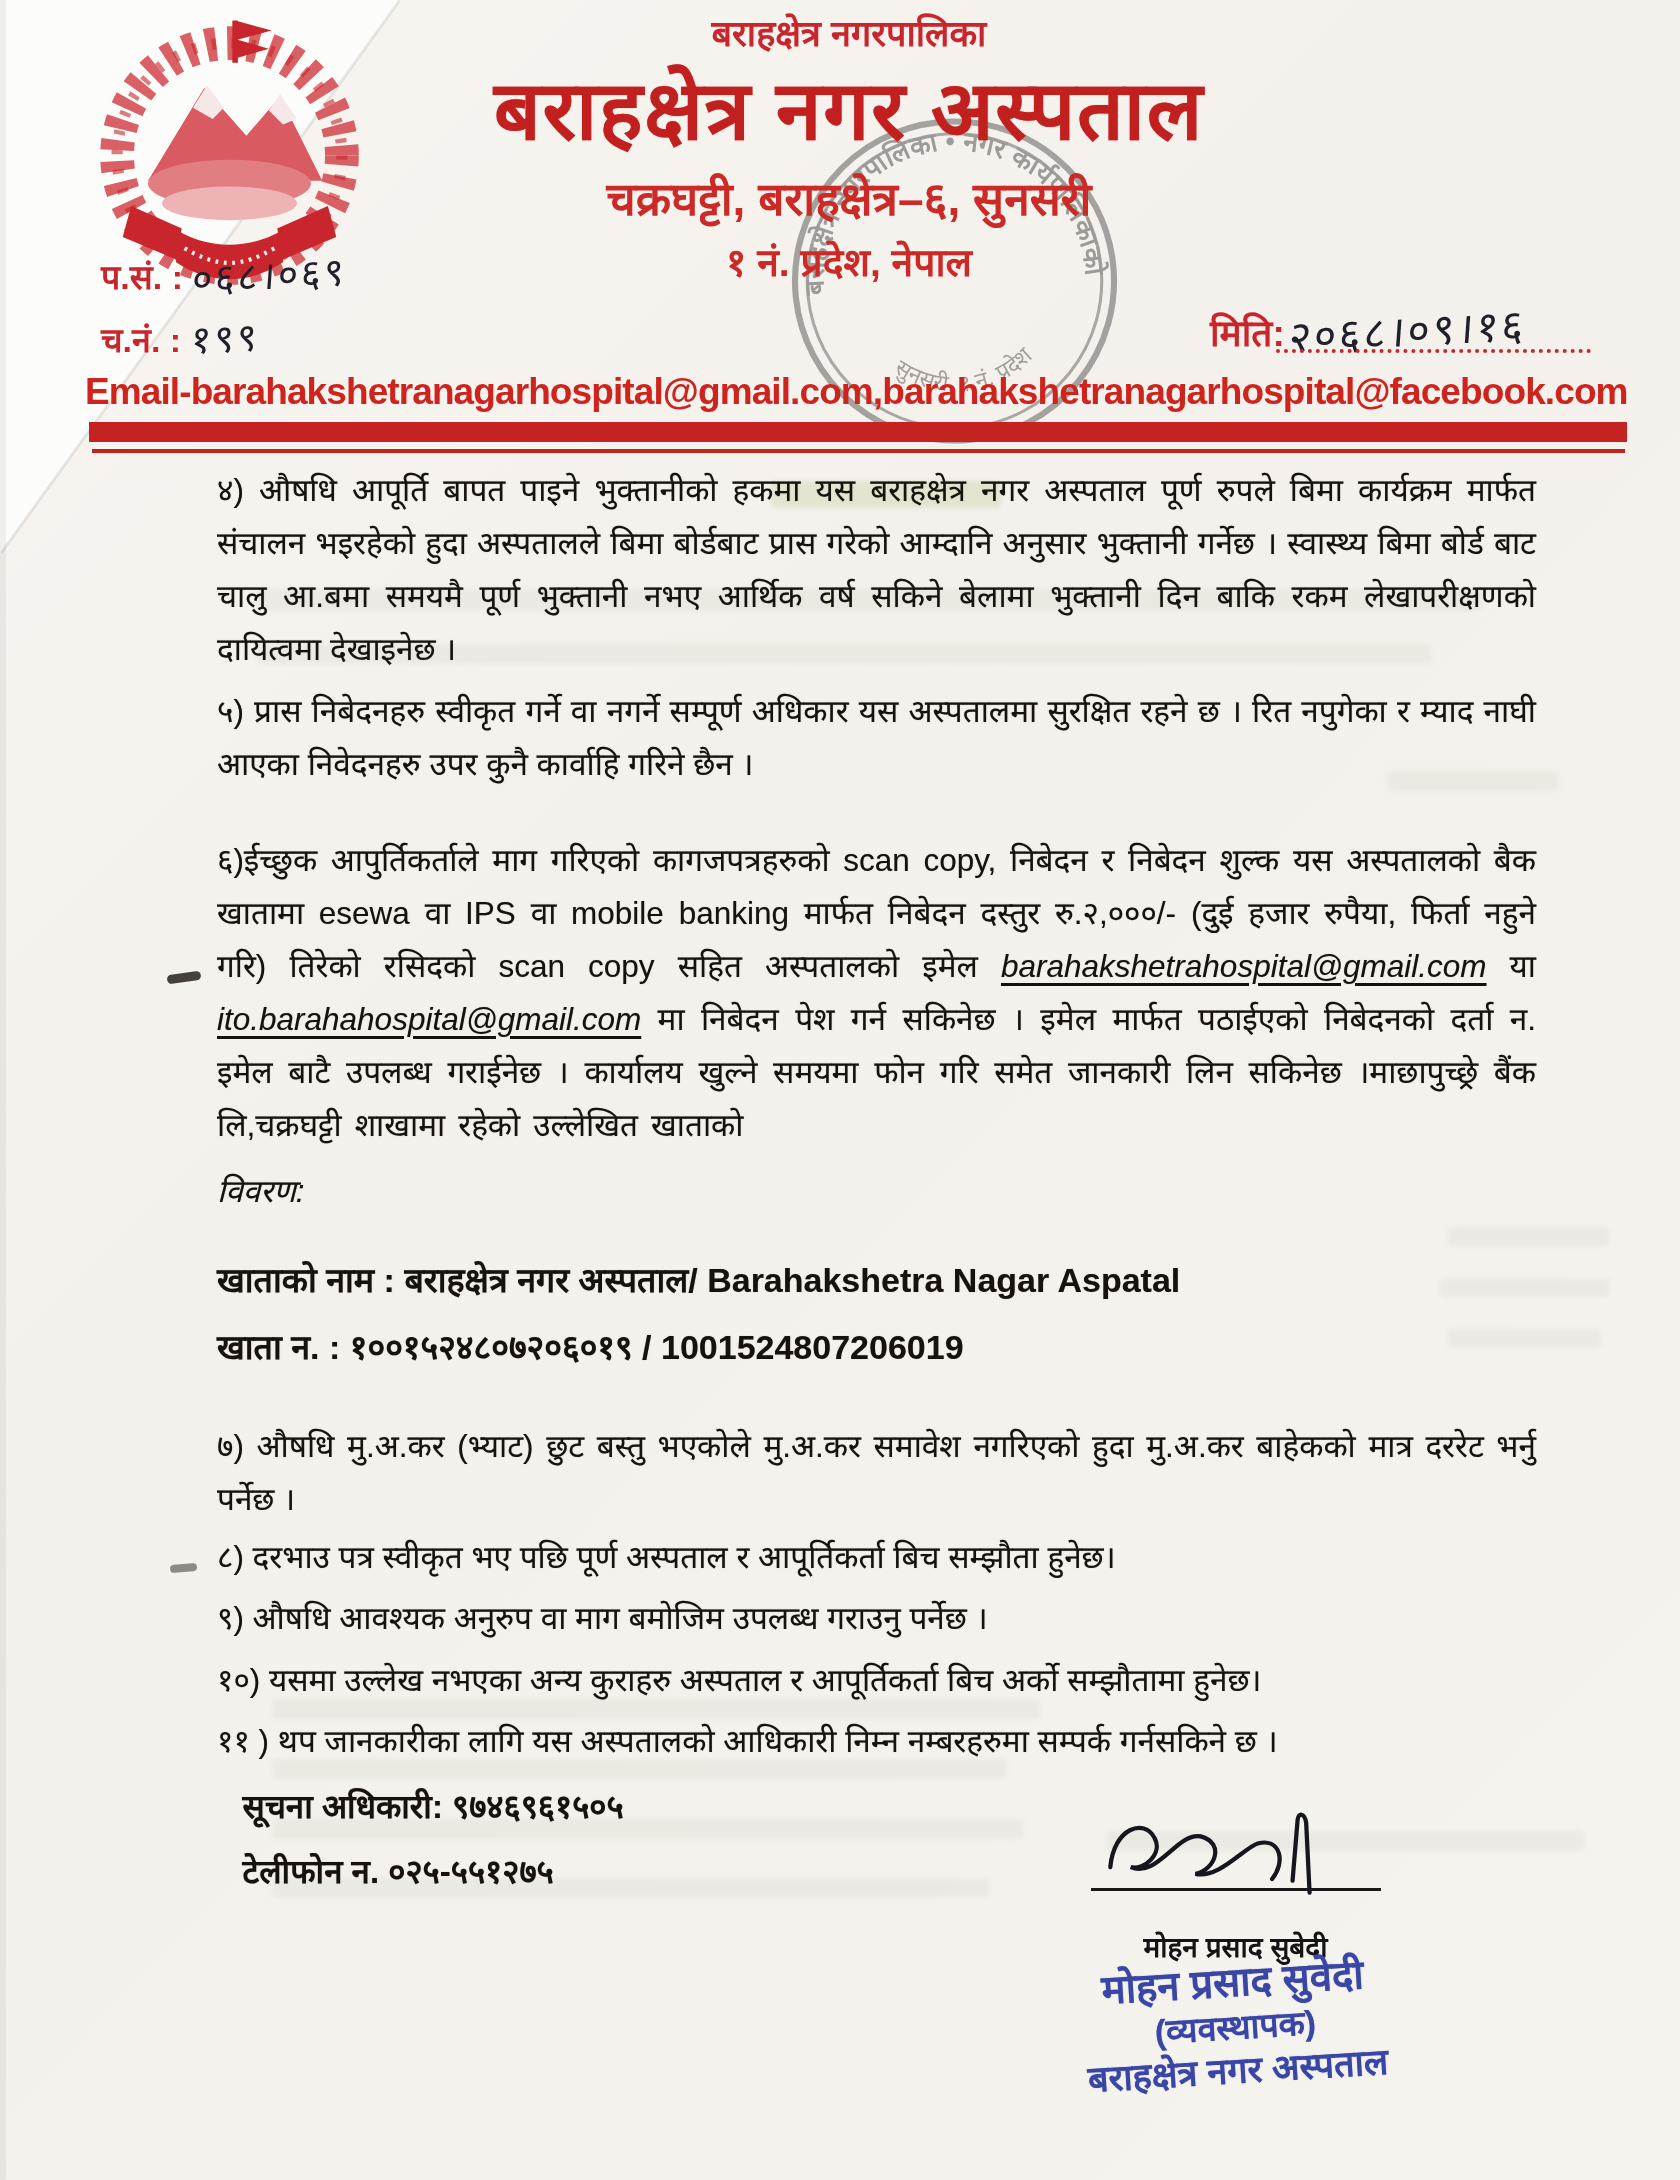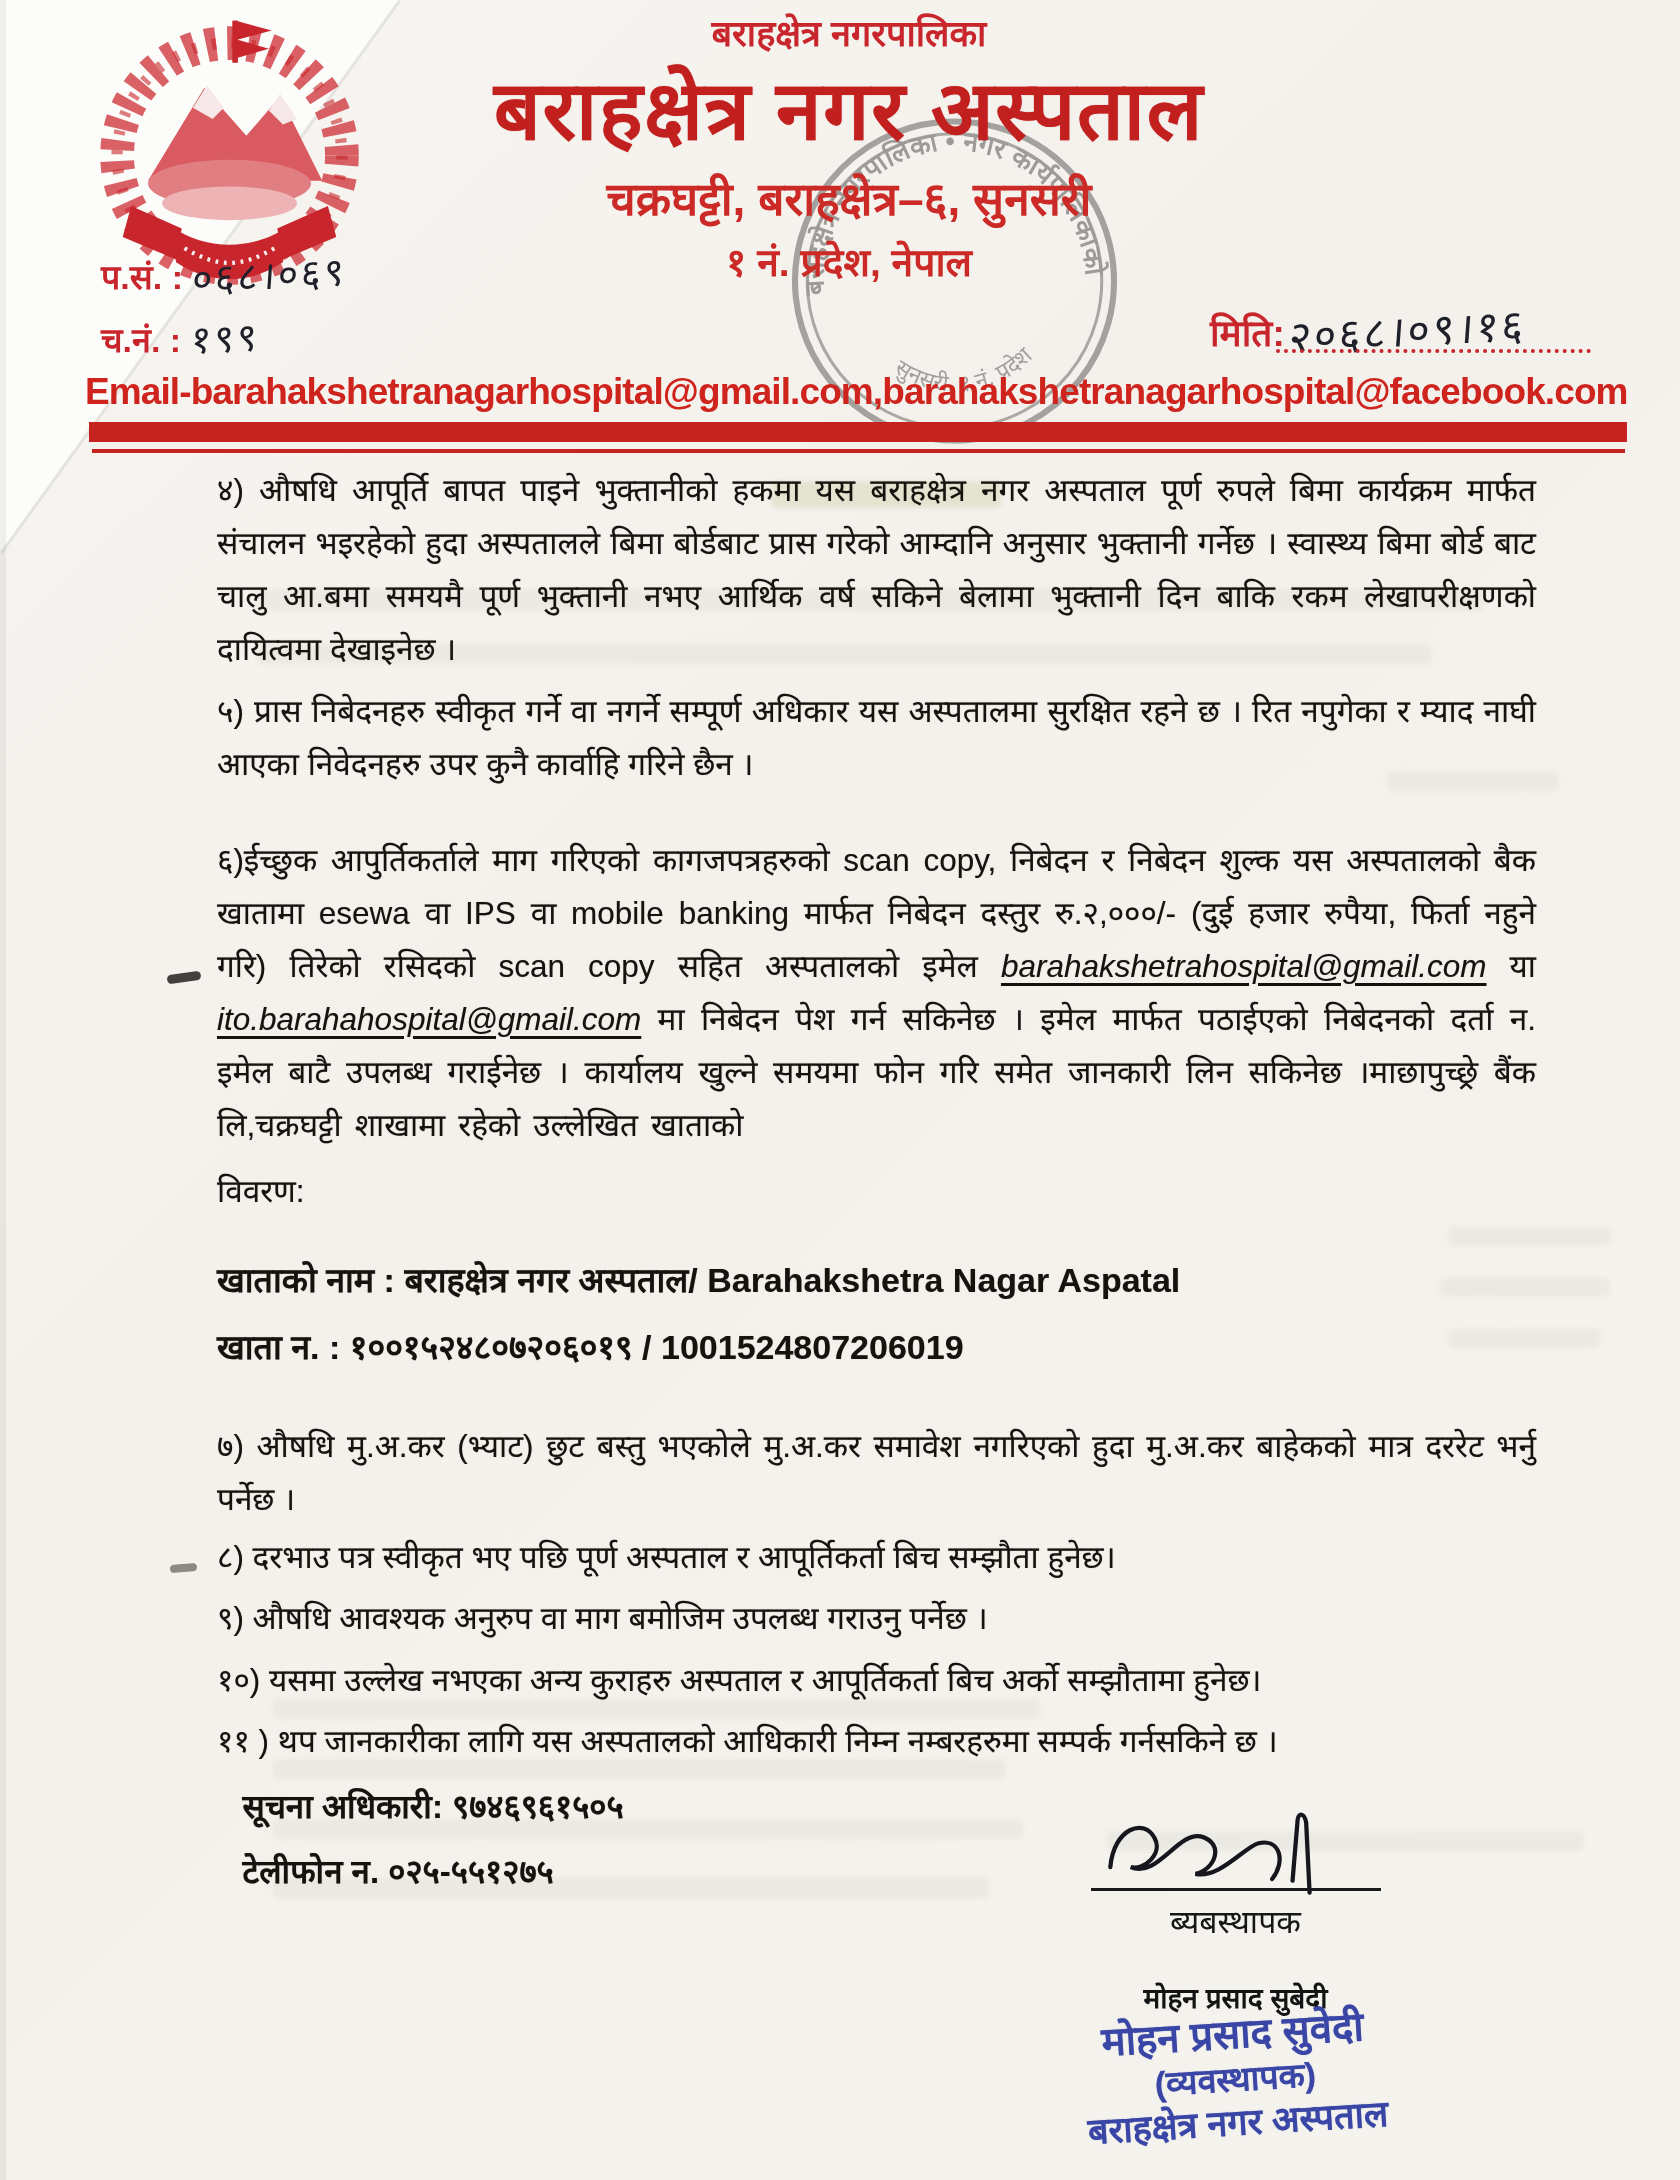--- a/index.html
+++ b/index.html
@@ -50,21 +50,21 @@
     font-size:37px;font-weight:bold;color:#cf241e;letter-spacing:-0.9px;white-space:nowrap;z-index:2;}
   .rule-thick{position:absolute;left:89px;top:422px;width:1538px;height:19.6px;background:#c4231f;}
   .rule-thin{position:absolute;left:92px;top:449px;width:1533px;height:4.3px;background:#c4231f;}
 
   
   .body-text{position:absolute;left:217px;top:464px;width:1319px;
     font-size:31.5px;line-height:53px;color:#17120e;text-shadow:0 0 0.9px rgba(20,10,5,.35);}
   .body-text p{margin:0;text-align:justify;}
   .p5{margin-top:8.5px !important;}
   .p6{margin-top:43px !important;word-spacing:4.3px;}
-  .vivaran{margin-top:13.6px !important;text-align:right;}
+  .vivaran{margin-top:13.6px !important;text-align:right;font-style:italic;}
   .acct{margin-top:36px !important;font-weight:bold;font-size:34px;text-align:left !important;}
   .acct2{margin-top:13.6px !important;font-weight:bold;font-size:34px;text-align:left !important;}
   .p7{margin-top:46px !important;}
   .pl{margin-top:5.1px !important;text-align:left !important;}
   .pl9{margin-top:8.5px !important;}
   .contact{margin-top:12px !important;margin-left:25.6px !important;font-weight:bold;font-size:33px;text-align:right;}
   .u{text-decoration:underline;text-decoration-thickness:2.6px;text-underline-offset:6px;font-style:italic;}
 
   
   .sig{position:absolute;left:980px;top:1797px;width:511px;text-align:center;z-index:2;}
@@ -184,21 +184,20 @@
     <p class="contact">टेलीफोन न. ०२५-५५१२७५</p>
   </div>
 
   <div class="sig">
     <div class="sig-ink">
       <svg width="281" height="101" viewBox="0 0 330 118">
         <path d="M18,82 C22,36 58,24 70,48 C80,66 58,86 42,82 C72,96 98,40 124,46 C154,54 140,86 118,90 C146,96 176,58 192,54 C218,48 224,76 208,96 M232,98 L238,26 C239,18 246,18 248,30 L252,112" fill="none" stroke="#16161e" stroke-width="5" stroke-linecap="round"></path>
       </svg>
     </div>
     <div class="sig-line"></div>
-    <div class="sig-role">ब्यबस्थापक</div>
     <div class="sig-name">मोहन प्रसाद सुबेदी</div>
     <div class="bstamp">
       <div class="bs1">मोहन प्रसाद सुवेदी</div>
       <div class="bs2">(व्यवस्थापक)</div>
       <div class="bs3">बराहक्षेत्र नगर अस्पताल</div>
     </div>
   </div>
 
 </div>
 

